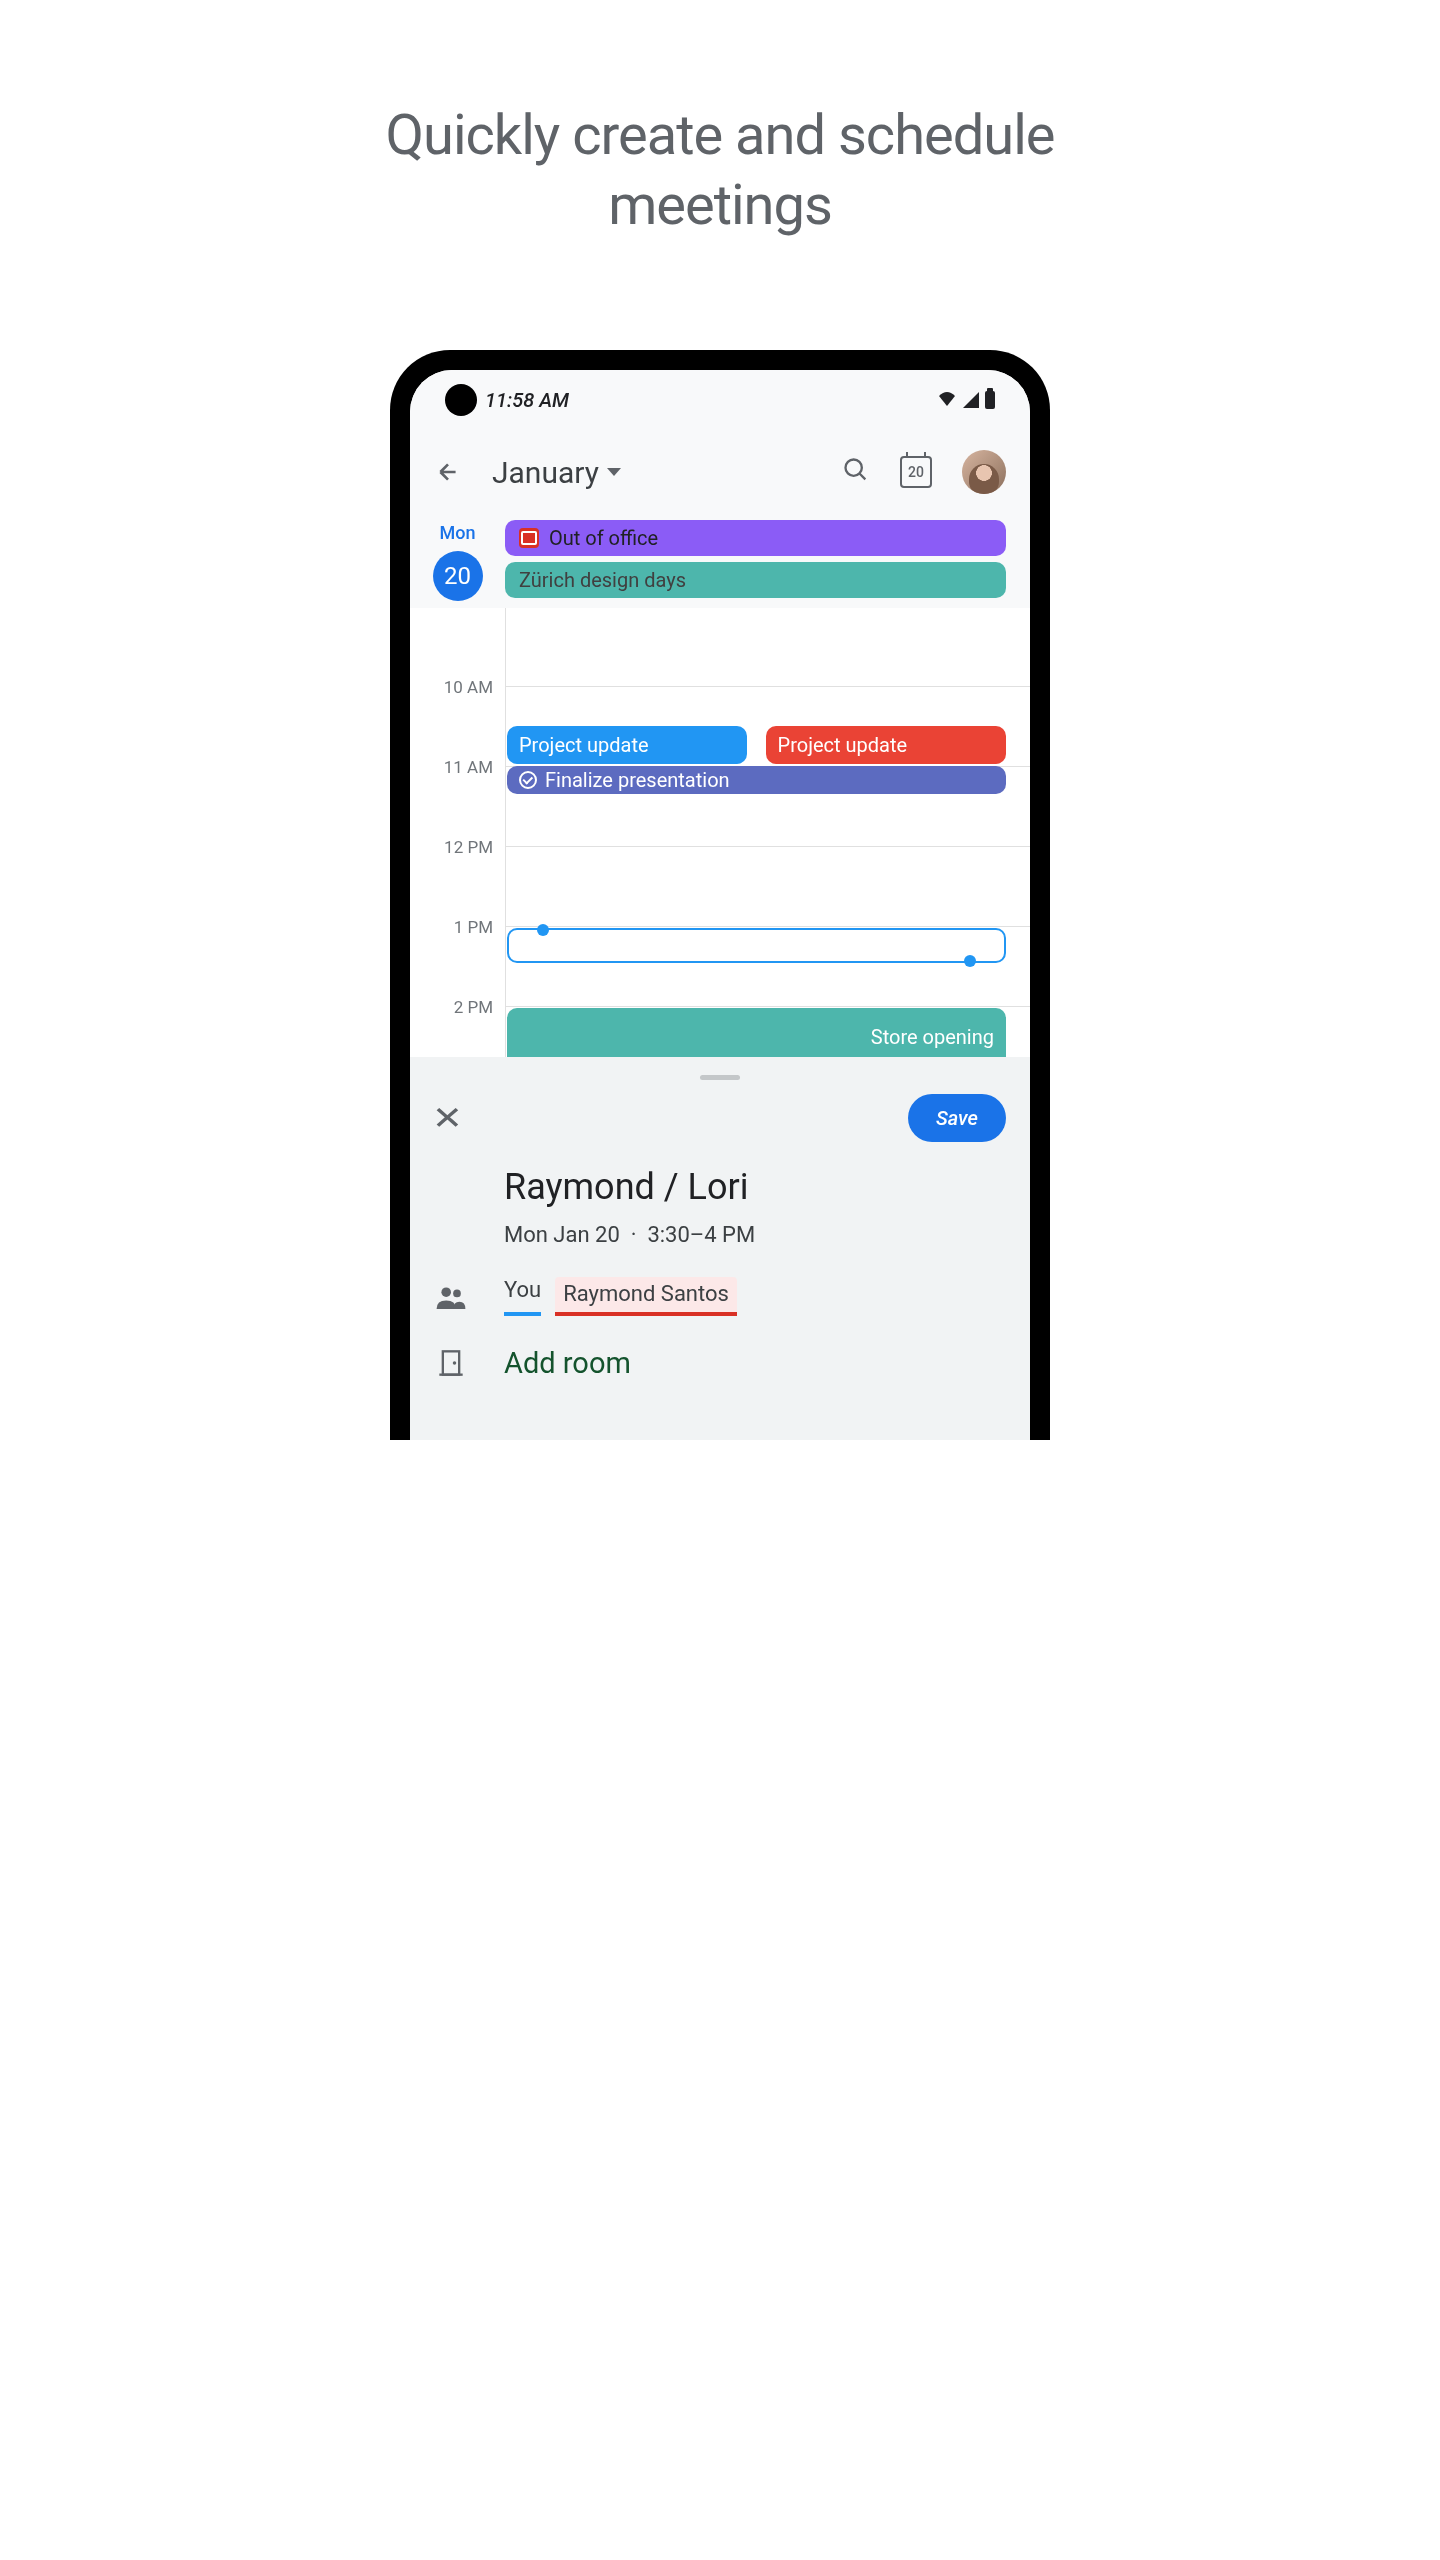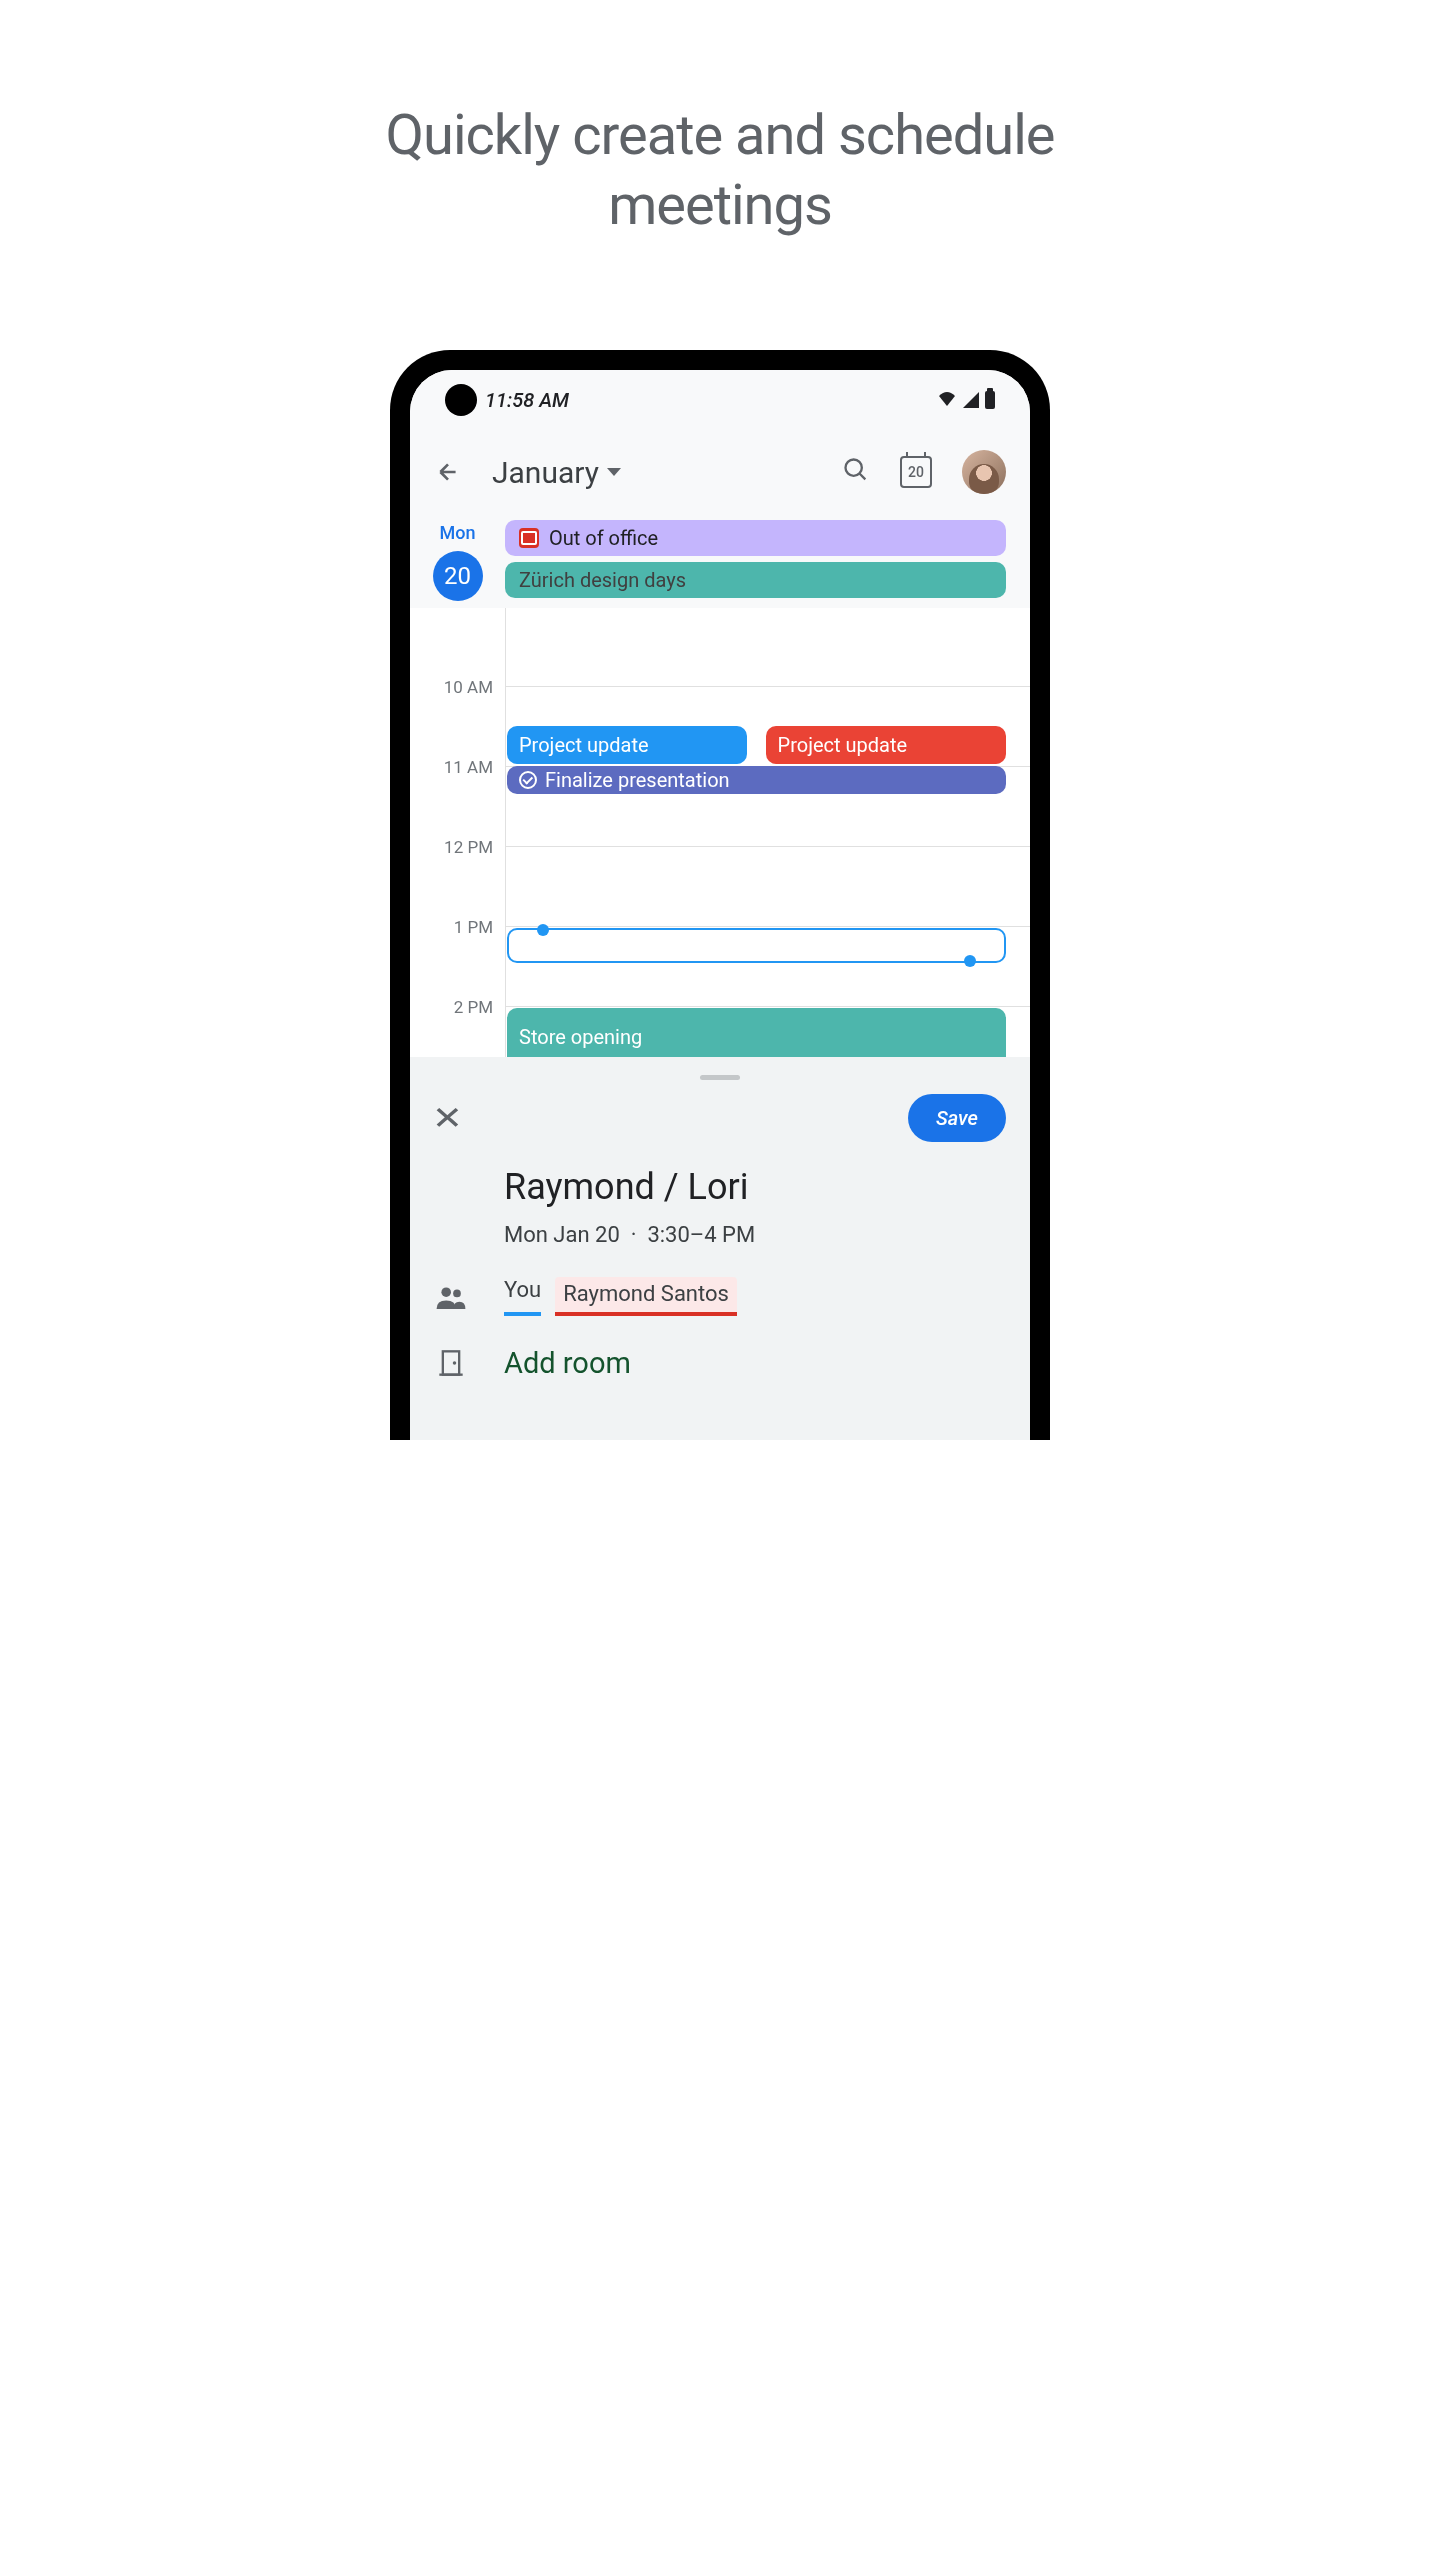--- a/index.html
+++ b/index.html
@@ -207,21 +207,21 @@
       border-radius: 10px;
       padding: 6px 14px;
       font-size: 20px;
       color: #404040;
       margin-bottom: 6px;
       display: flex;
       align-items: center;
       gap: 10px;
     }
     .event-ooo {
-      background: #c4b5fd;
+      background: #8b5cf6;
       color: #202124;
     }
     .ooo-icon {
       width: 20px;
       height: 20px;
       background: #d93025;
       border-radius: 4px;
       display: flex;
       align-items: center;
       justify-content: center;
@@ -493,21 +493,21 @@
           <span>Project update</span>
         </div>
         <div class="timed-event" style="top:158px; left:2px; right:0; height:28px; background:#5c6bc0;">
           <span class="check-icon"></span>
           <span>Finalize presentation</span>
         </div>
         <div class="new-event-slot" style="top:320px; left:2px; right:0; height:35px;">
           <div class="drag-handle" style="top:-6px; left:28px;"></div>
           <div class="drag-handle" style="bottom:-6px; right:28px;"></div>
         </div>
-        <div class="timed-event" style="top:400px; left:2px; right:0; height:58px; background:#4db6ac; border-radius:10px 10px 0 0;">
+        <div class="timed-event" style="top:400px; left:2px; right:0; height:58px; background:#4db6ac; border-radius:10px 10px 0 0;justify-content:flex-end;">
           <span>Store opening</span>
         </div>
       </div>
     </div>
 
     <div class="bottom-sheet">
       <div class="sheet-handle"></div>
       <div class="sheet-header">
         <div class="close-btn">✕</div>
         <button class="save-btn">Save</button>

